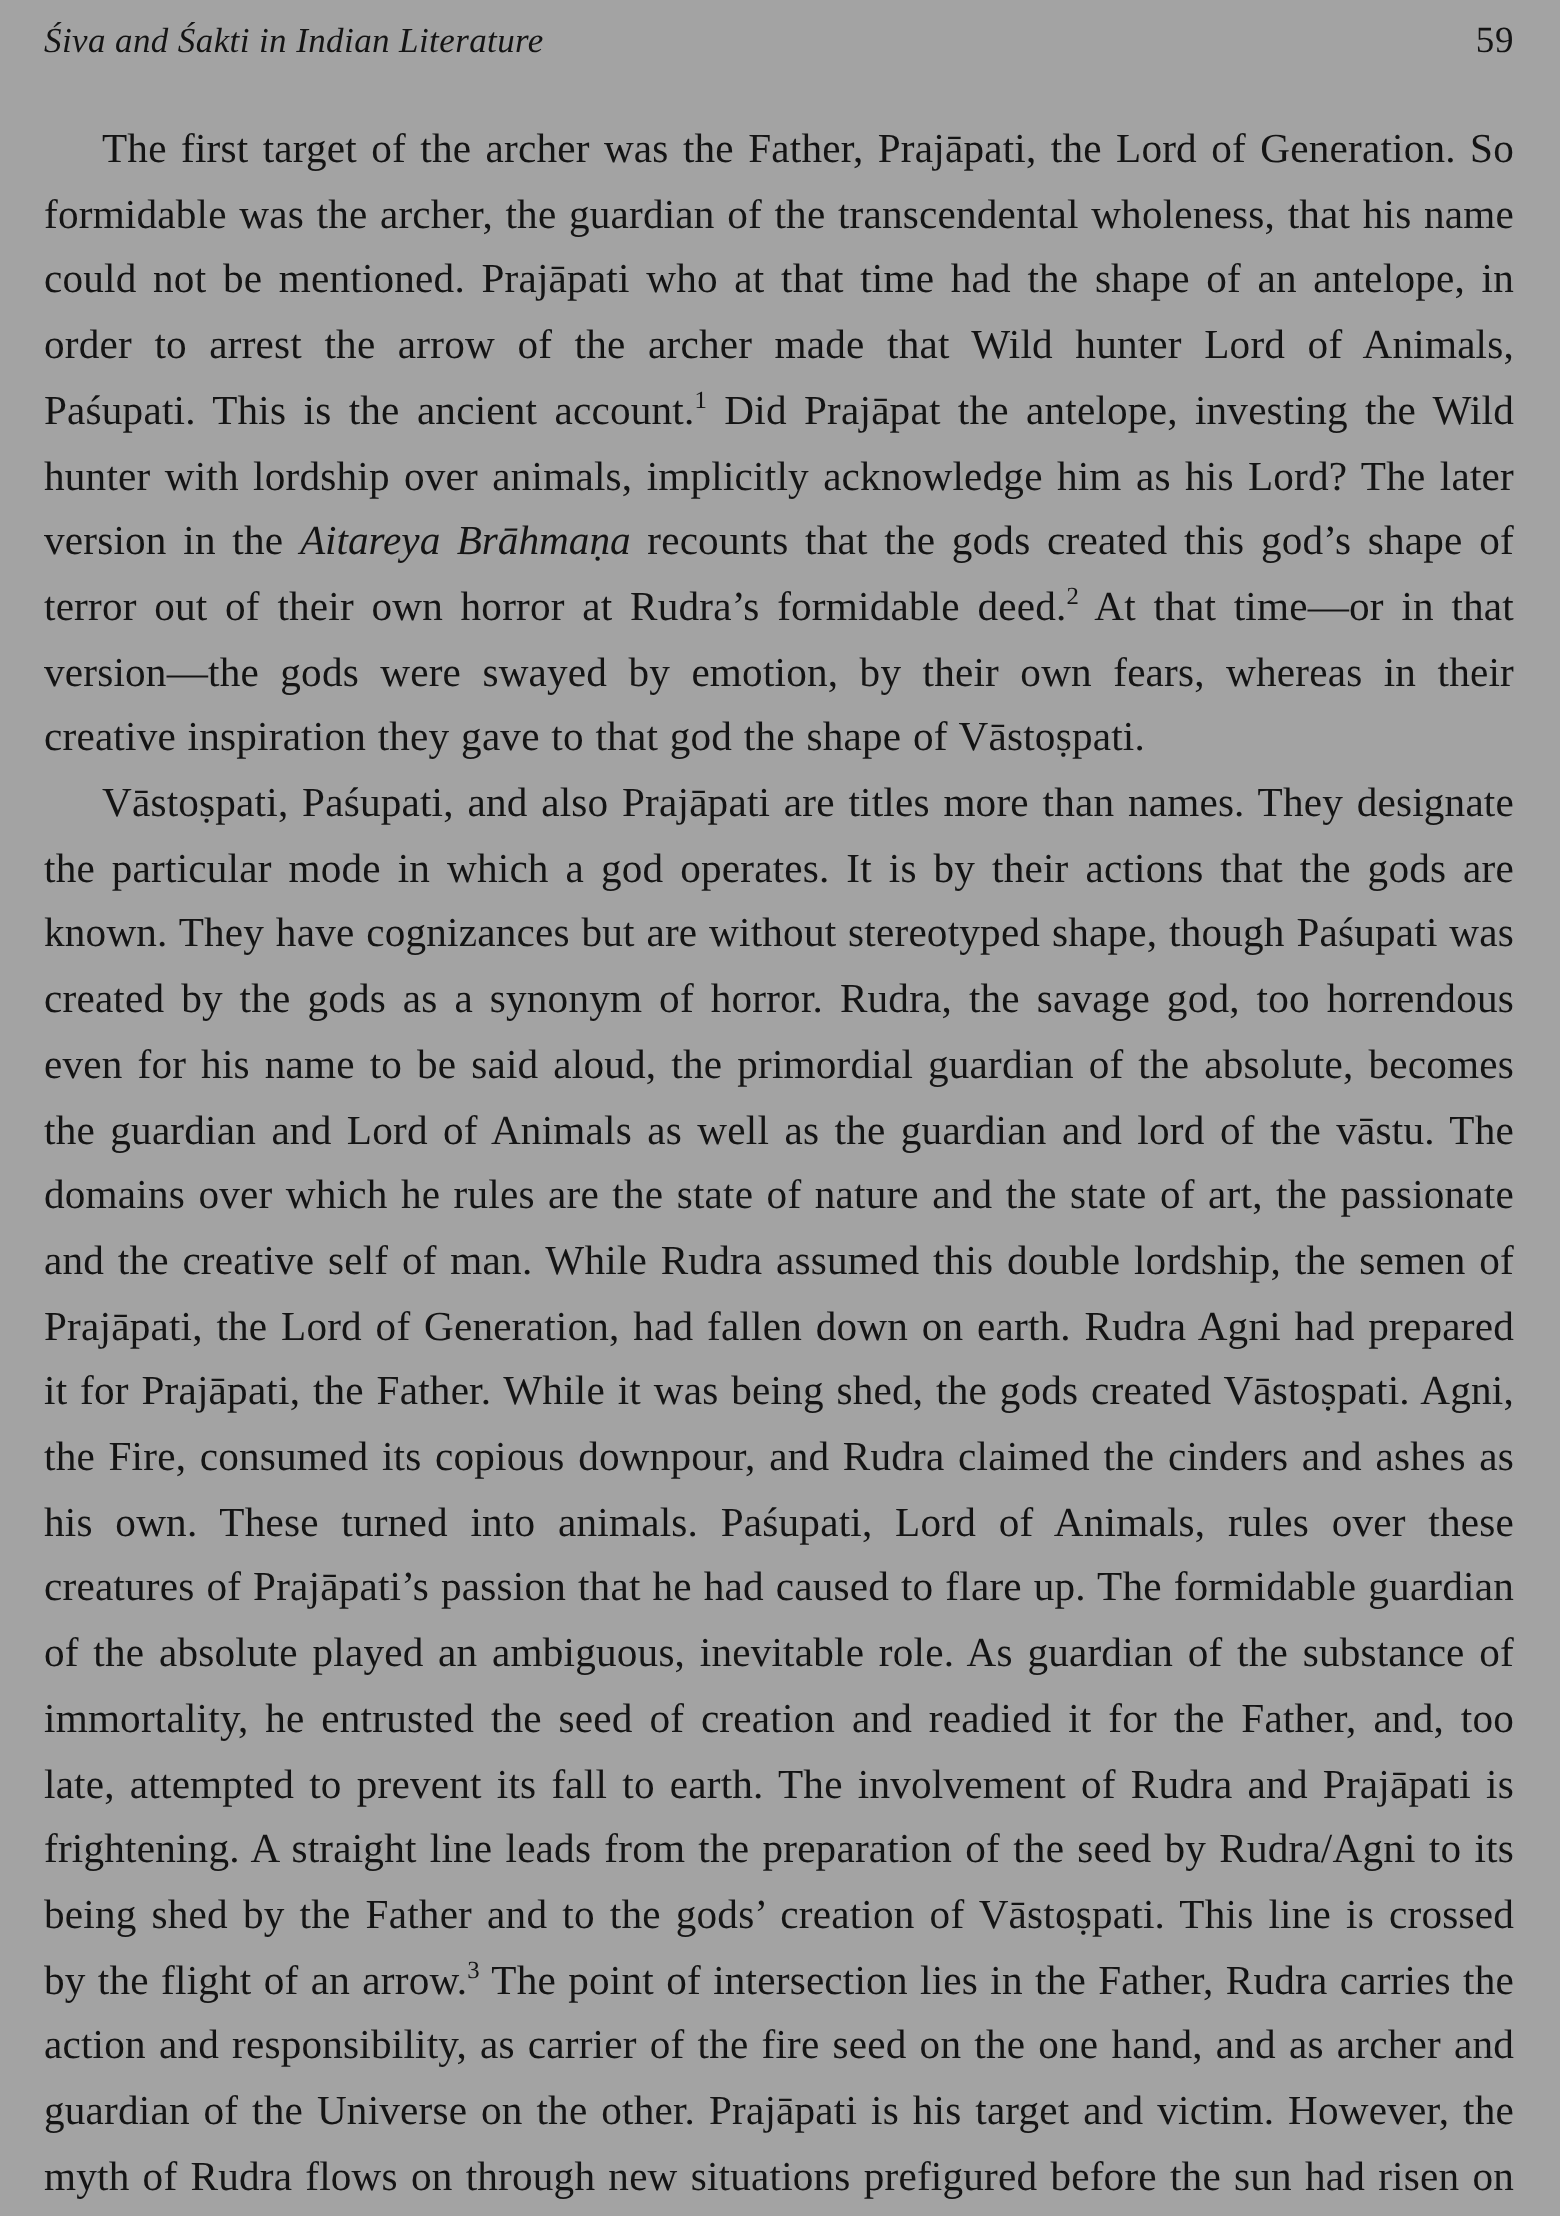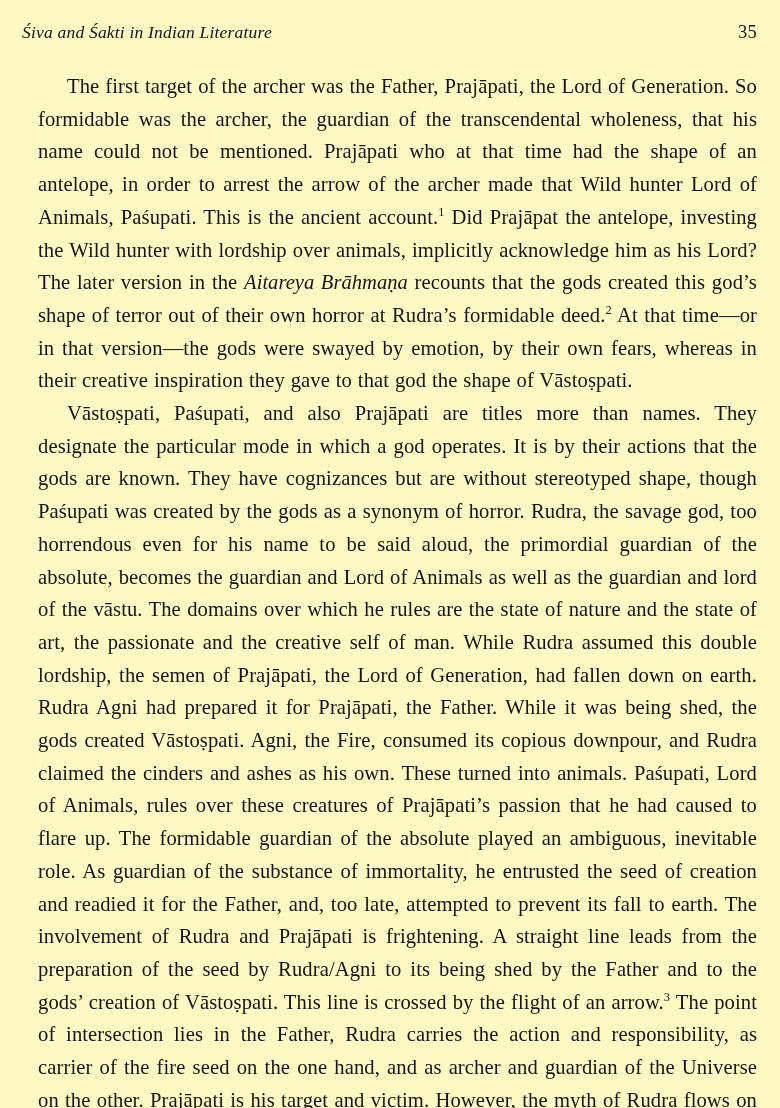--- a/index.html
+++ b/index.html
@@ -6,24 +6,24 @@
     margin: 0;
     padding: 0;
     background: #e9e9e7;
   }
   .page {
     position: relative;
     width: 780px;
     height: 1108px;
     margin: 0 auto;
     box-sizing: border-box;
-    background: #fef9c3;
+    background: #a3a3a3;
     color: #141414;
     font-family: "Liberation Serif", "DejaVu Serif", serif;
-    padding: 22px 23px 0 22px;
+    padding: 10px 23px 0 22px;
     overflow: hidden;
   }
   .page-header {
     display: flex;
     justify-content: space-between;
     align-items: baseline;
   }
   .running-title {
     font-style: italic;
     font-size: 17.5px;
@@ -40,37 +40,36 @@
     text-align: justify;
     letter-spacing: 0.1px;
     word-spacing: 0.6px;
   }
   .para {
     margin: 0;
     padding: 0;
   }
   .para.indent {
     text-indent: 29px;
-    margin-left: 16px;
   }
   .para em {
     font-style: italic;
     letter-spacing: 0;
   }
   .para sup {
     font-size: 60%;
     line-height: 0;
     vertical-align: super;
   }
 </style>
 </head>
 <body>
 
 <div class="page">
   <div class="page-header">
     <span class="running-title">Śiva and Śakti in Indian Literature</span>
-    <span class="page-number">35</span>
+    <span class="page-number">59</span>
   </div>
   <div class="body-text">
       <p class="para indent">The first target of the archer was the Father, Prajāpati, the Lord of Generation. So formidable was the archer, the guardian of the transcendental wholeness, that his name could not be mentioned. Prajāpati who at that time had the shape of an antelope, in order to arrest the arrow of the archer made that Wild hunter Lord of Animals, Paśupati. This is the ancient account.<sup>1</sup> Did Prajāpat the antelope, investing the Wild hunter with lordship over animals, implicitly acknowledge him as his Lord? The later version in the <em>Aitareya Brāhmaṇa</em> recounts that the gods created this god’s shape of terror out of their own horror at Rudra’s formidable deed.<sup>2</sup> At that time—or in that version—the gods were swayed by emotion, by their own fears, whereas in their creative inspiration they gave to that god the shape of Vāstoṣpati.</p>
       <p class="para indent">Vāstoṣpati, Paśupati, and also Prajāpati are titles more than names. They designate the particular mode in which a god operates. It is by their actions that the gods are known. They have cognizances but are without stereotyped shape, though Paśupati was created by the gods as a synonym of horror. Rudra, the savage god, too horrendous even for his name to be said aloud, the primordial guardian of the absolute, becomes the guardian and Lord of Animals as well as the guardian and lord of the vāstu. The domains over which he rules are the state of nature and the state of art, the passionate and the creative self of man. While Rudra assumed this double lordship, the semen of Prajāpati, the Lord of Generation, had fallen down on earth. Rudra Agni had prepared it for Prajāpati, the Father. While it was being shed, the gods created Vāstoṣpati. Agni, the Fire, consumed its copious downpour, and Rudra claimed the cinders and ashes as his own. These turned into animals. Paśupati, Lord of Animals, rules over these creatures of Prajāpati’s passion that he had caused to flare up. The formidable guardian of the absolute played an ambiguous, inevitable role. As guardian of the substance of immortality, he entrusted the seed of creation and readied it for the Father, and, too late, attempted to prevent its fall to earth. The involvement of Rudra and Prajāpati is frightening. A straight line leads from the preparation of the seed by Rudra/Agni to its being shed by the Father and to the gods’ creation of Vāstoṣpati. This line is crossed by the flight of an arrow.<sup>3</sup> The point of intersection lies in the Father, Rudra carries the action and responsibility, as carrier of the fire seed on the one hand, and as archer and guardian of the Universe on the other. Prajāpati is his target and victim. However, the myth of Rudra flows on through new situations prefigured before the sun had risen on the first morning.</p>
     </div>
 </div>
 
 </body></html>

